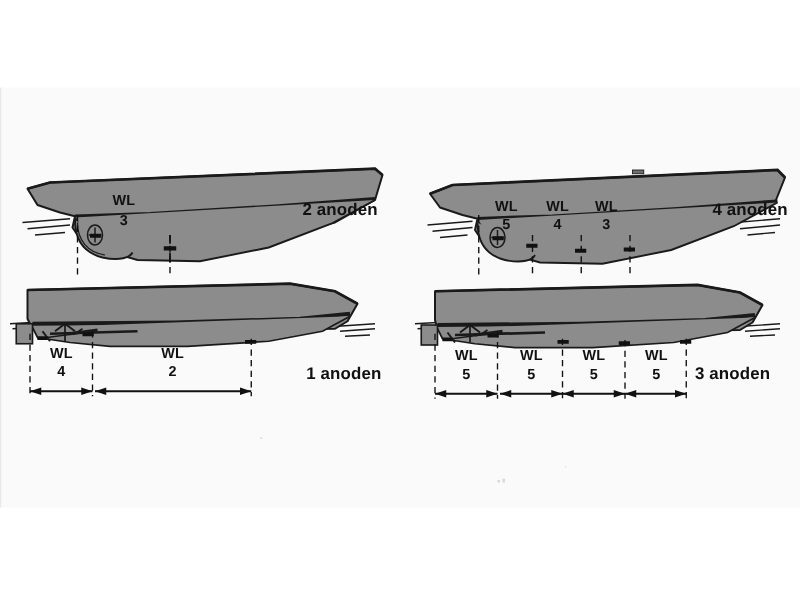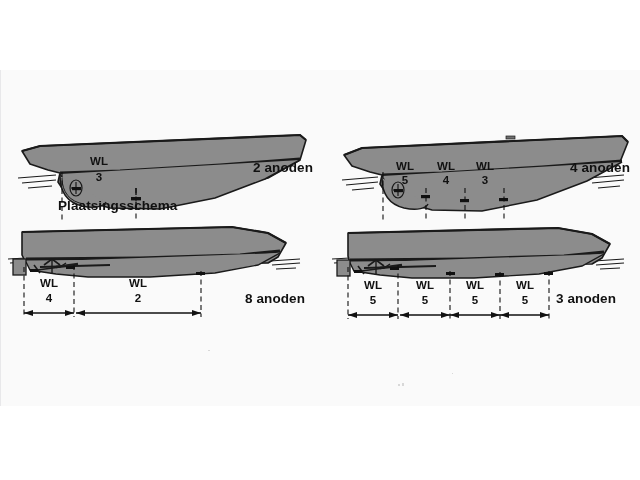--- a/index.html
+++ b/index.html
@@ -139,23 +139,22 @@
       </g>
     </svg>
 
     <div class="frac" style="left:69px; top:95px; width:60px;">
       <span class="num">WL</span>
     </div>
     <div class="frac" style="left:69px; top:111px; width:60px;">
       <span class="den">3</span>
     </div>
 
-    <div class="label anoden-label" style="left:253px; top:100px;">2 anoden</div>
-
-    <div class="label caption-label" style="left:58px; top:138px;">Plaatsingsschema</div>
+    <div class="label anoden-label" style="left:242px; top:100px;">2 anoden</div>
+
   </div>
 
   <div class="panel" style="left:320px; top:60px; width:320px; height:160px;">
     <svg class="svg-layer" width="320" height="160" viewBox="0 0 320 160">
       <g stroke="#1a1a1a" stroke-width="1.1">
         <line x1="22" y1="120" x2="58" y2="117"></line>
         <line x1="26" y1="125" x2="58" y2="122"></line>
         <line x1="32" y1="130" x2="54" y2="128"></line>
       </g>
       <g stroke="#1a1a1a" stroke-width="1.1">
@@ -297,21 +296,21 @@
       <span class="den">4</span>
     </div>
 
     <div class="frac" style="left:115px; top:62px; width:46px;">
       <span class="num">WL</span>
     </div>
     <div class="frac" style="left:115px; top:77px; width:46px;">
       <span class="den">2</span>
     </div>
 
-    <div class="label anoden-label" style="left:245px; top:76px;">8 anoden</div>
+    <div class="label anoden-label" style="left:245px; top:76px;">1 anoden</div>
   </div>
 
   <div class="panel" style="left:320px; top:215px; width:320px; height:140px;">
     <svg class="svg-layer" width="320" height="140" viewBox="0 0 320 140">
       <g stroke="#1a1a1a" stroke-width="1.1">
         <line x1="12" y1="44" x2="30" y2="43"></line>
         <line x1="14" y1="48" x2="30" y2="47"></line>
         <line x1="18" y1="52" x2="28" y2="51"></line>
       </g>
       <g stroke="#1a1a1a" stroke-width="1.1">

